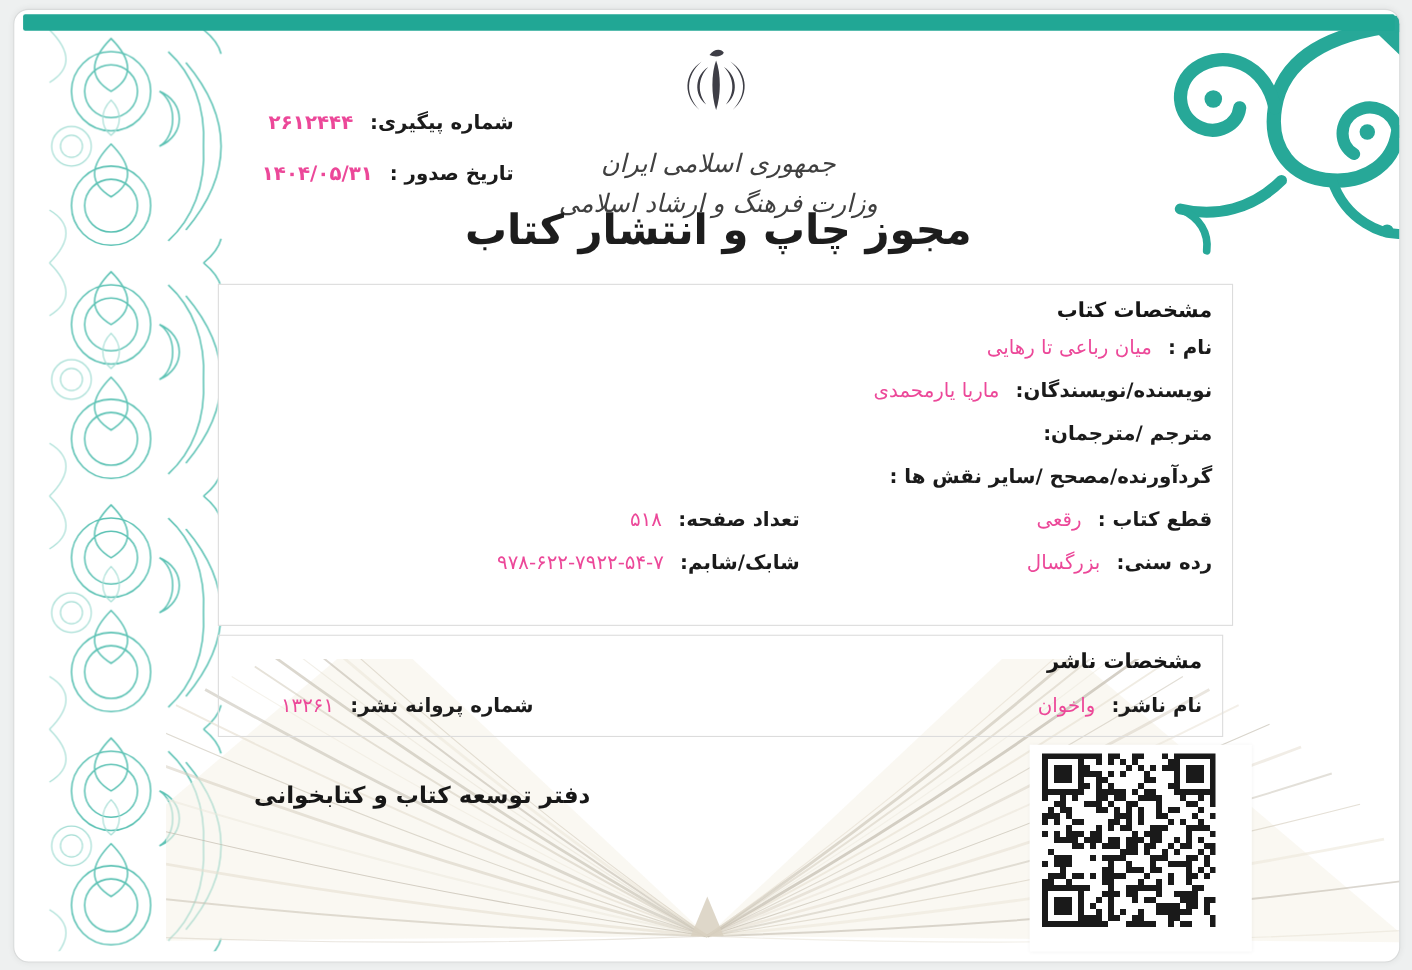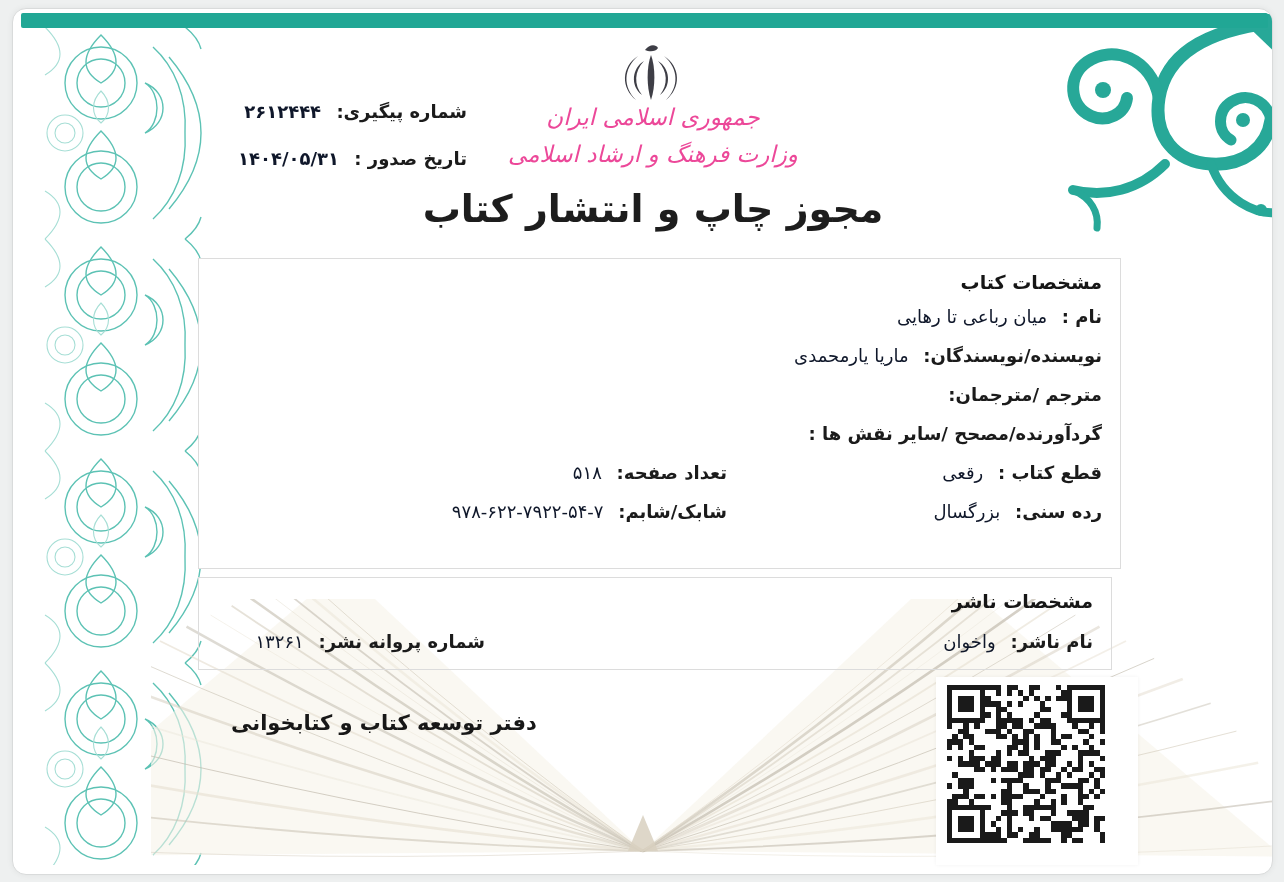--- a/index.html
+++ b/index.html
@@ -12,26 +12,26 @@
   #card{
     position:absolute;left:12px;top:8px;width:1259px;height:865px;
     background:#ffffff;border:1px solid #d9dbdb;border-radius:14px;
     overflow:hidden;box-shadow:0 0 6px rgba(0,0,0,.06);
   }
   #content{position:absolute;left:-12px;top:-8px;width:1284px;height:882px;}
   .abs{position:absolute;}
   .rtl{direction:rtl;unicode-bidi:isolate;}
   .num{direction:ltr;unicode-bidi:isolate;}
   .lbl{font-weight:bold;color:#1b1b1b;}
-  .val{font-weight:normal;color:#0f172a;margin-right:9px;}
+  .val{font-weight:normal;color:#ec4899;margin-right:9px;}
   #teal-bar{left:20px;top:12px;width:1247px;height:15px;background:#21a795;border-radius:2px;z-index:2;}
   #left-strip{left:34px;top:26px;width:170px;height:838px;z-index:1;}
   #corner-orn{left:1046px;top:13px;width:236px;height:228px;z-index:1;}
   #emblem{left:612px;top:42px;width:76px;height:66px;z-index:3;}
-  .callig{left:392px;width:520px;text-align:center;font-style:italic;color:#ec4899;z-index:3;}
+  .callig{left:392px;width:520px;text-align:center;font-style:italic;color:#404040;z-index:3;margin-top:32px;}
   #callig1{top:103px;font-size:23px;}
   #callig2{top:140px;font-size:23px;}
   #main-title{left:372px;top:186px;width:560px;text-align:center;font-size:38px;font-weight:bold;color:#1d1d1d;z-index:3;}
   #meta{left:198px;top:100px;width:268px;font-size:18px;font-weight:bold;z-index:3;}
   .meta-line{height:28px;margin-bottom:19px;text-align:right;}
   .box{border:1px solid #dcdcdc;background:transparent;z-index:4;}
   #book-box{left:197px;top:257px;width:893px;height:309px;background:#fff;padding-left:28px;}
   #pub-box{left:197px;top:576px;width:893px;height:91px;padding-left:19px;}
   .box-inner{position:absolute;inset:0;padding:8px 18px 0 18px;direction:rtl;}
   .sec-header{font-size:19px;font-weight:bold;color:#161616;height:30px;line-height:30px;}

